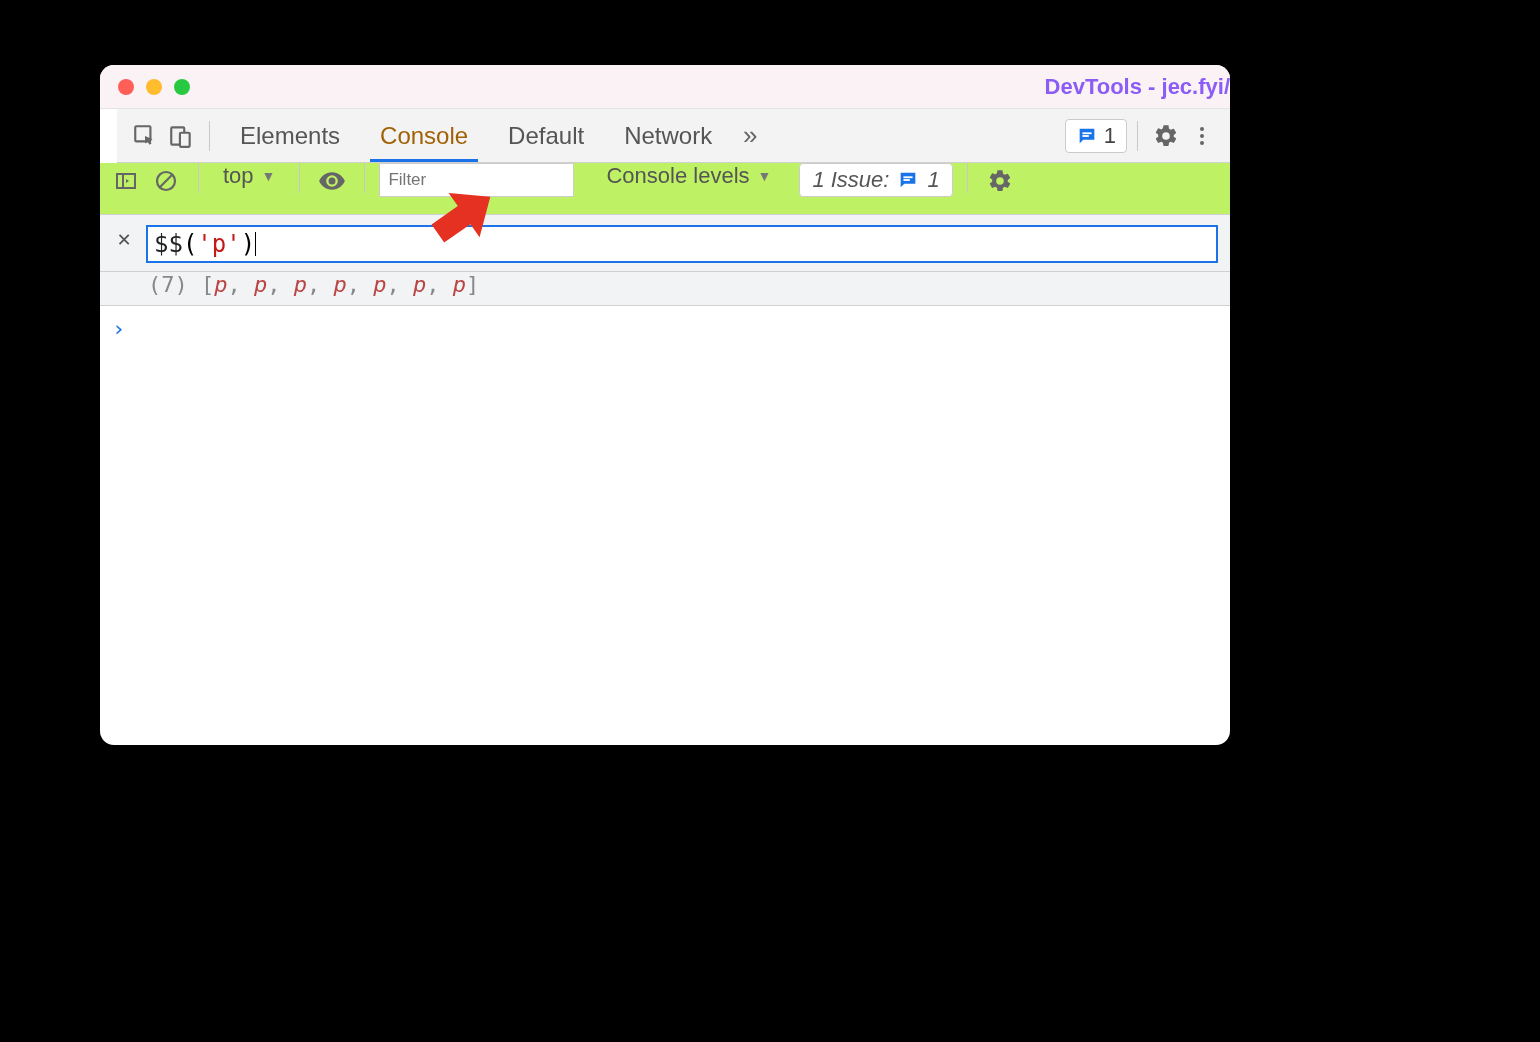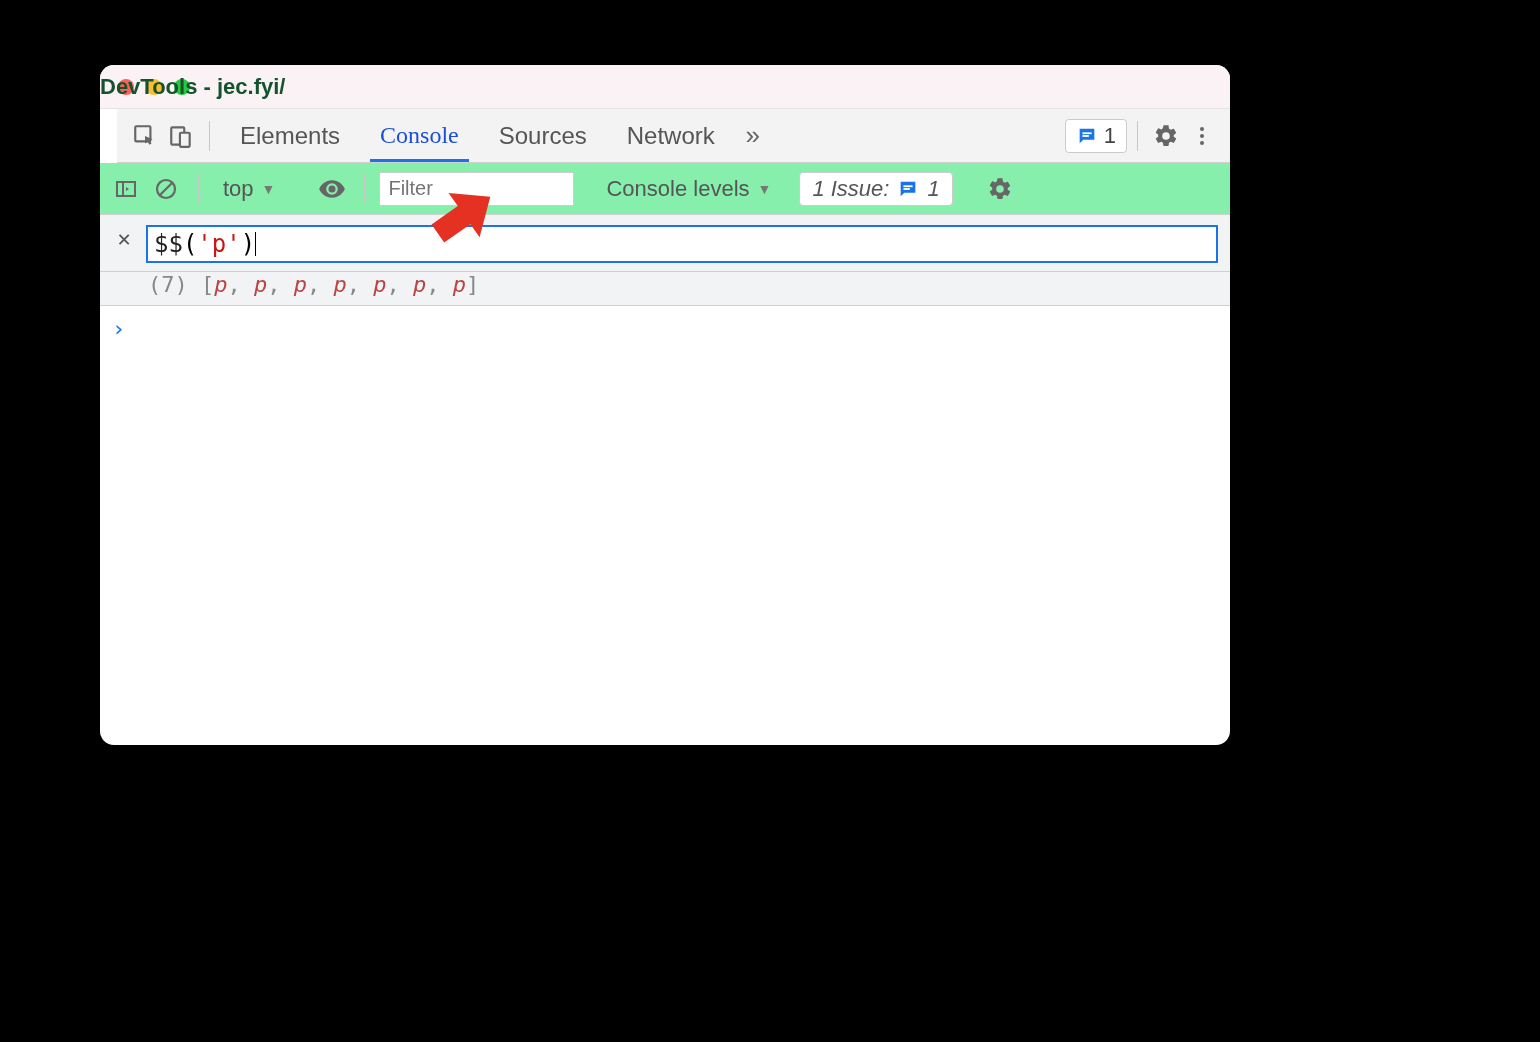--- a/index.html
+++ b/index.html
@@ -23,73 +23,73 @@
     align-items:center;
     position:relative;
     border-bottom:1px solid #e4e4e4;
   }
   .traffic-lights { display:flex; gap:12px; margin-left:18px; }
   .tl { width:16px; height:16px; border-radius:50%; }
   .tl.red { background:#ff5f57; }
   .tl.yellow { background:#febc2e; }
   .tl.green { background:#28c840; }
   .titlebar-title {
-    position:absolute; left:0; right:0; text-align:left;
-    font-size:22px; color:#14532d; font-weight:600; pointer-events:none;
+    position:absolute; left:0; right:0; text-align:right;
+    font-size:22px; color:#8b5cf6; font-weight:600; pointer-events:none;
   }
 
   
   .tabbar {
     height:54px;
     background:#f3f3f3;
     border-bottom:1px solid #d0d0d0;
     display:flex; align-items:center;
     font-size:24px; color:#555;
     padding:0 10px;
     margin-left:17px;
   }
   .tabbar .icon-btn {
     width:36px; height:36px; display:flex; align-items:center; justify-content:center;
     color:#666; cursor:pointer;
   }
   .divider { width:1px; height:30px; background:#c8c8c8; margin:0 10px; }
   .tab { padding:0 20px; height:100%; display:flex; align-items:center; cursor:pointer; position:relative; }
-  .tab.active { color:#1d4ed8; font-weight:500;font-family:Liberation Serif, serif; }
+  .tab.active { color:#a16207; font-weight:500; }
   .tab.active::after {
     content:""; position:absolute; left:10px; right:10px; bottom:0; height:3px; background:#1a73e8;
   }
   .spacer { flex:1; }
   .badge-btn {
     display:flex; align-items:center; gap:6px;
     border:1px solid #ccc; border-radius:4px;
     padding:2px 10px; font-size:22px; color:#444; cursor:pointer;
     background:#fff;
     height:34px;
   }
   .chat-icon { color:#1a73e8; }
   .chat-icon svg { display:block; }
 
   
   .console-tb {
     height:52px;
-    background:#86efac;
+    background:#bef264;
     border-bottom:1px solid #d0d0d0;
-    display:flex; align-items:center;
+    display:flex; align-items:flex-start;
     font-size:22px; color:#555;
     padding:0 8px;
     gap:4px;
   }
   .console-tb .icon-btn { width:36px; height:36px; display:flex; align-items:center; justify-content:center; cursor:pointer; color:#666; }
   .context-sel { display:flex; align-items:center; gap:8px; padding:0 10px; cursor:pointer; }
   .drop-tri { font-size:14px; color:#777; }
   .filter-input {
     width:195px; height:34px;
     border:1px solid #ccc;
     background:#fff;
-    font-size:20px; color:#555;
+    font-size:17px; color:#555;
     padding:6px 8px;
     outline:none;
   }
   .levels { display:flex; align-items:center; gap:8px; padding:0 10px; cursor:pointer; }
   .issues-btn {
     display:flex; align-items:center; gap:8px;
     border:1px solid #ccc; border-radius:4px;
     padding:2px 12px; height:34px; background:#fff;
     cursor:pointer;
     font-style:italic;
@@ -182,21 +182,21 @@
       </svg>
     </div>
     <div class="divider"></div>
     <div class="tab">
         <span>Elements</span>
       </div>
     <div class="tab active">
         <span>Console</span>
       </div>
     <div class="tab">
-        <span>Sources</span>
+        <span>Default</span>
       </div>
     <div class="tab">
         <span>Network</span>
       </div>
     <div class="icon-btn" style="font-size:26px;">»</div>
     <div class="spacer"></div>
     <div class="badge-btn">
       <span class="chat-icon">
         <svg width="22" height="22" viewBox="0 0 24 24" fill="currentColor">
             <path d="M4 4h16v12H8l-4 4V4z"></path>

